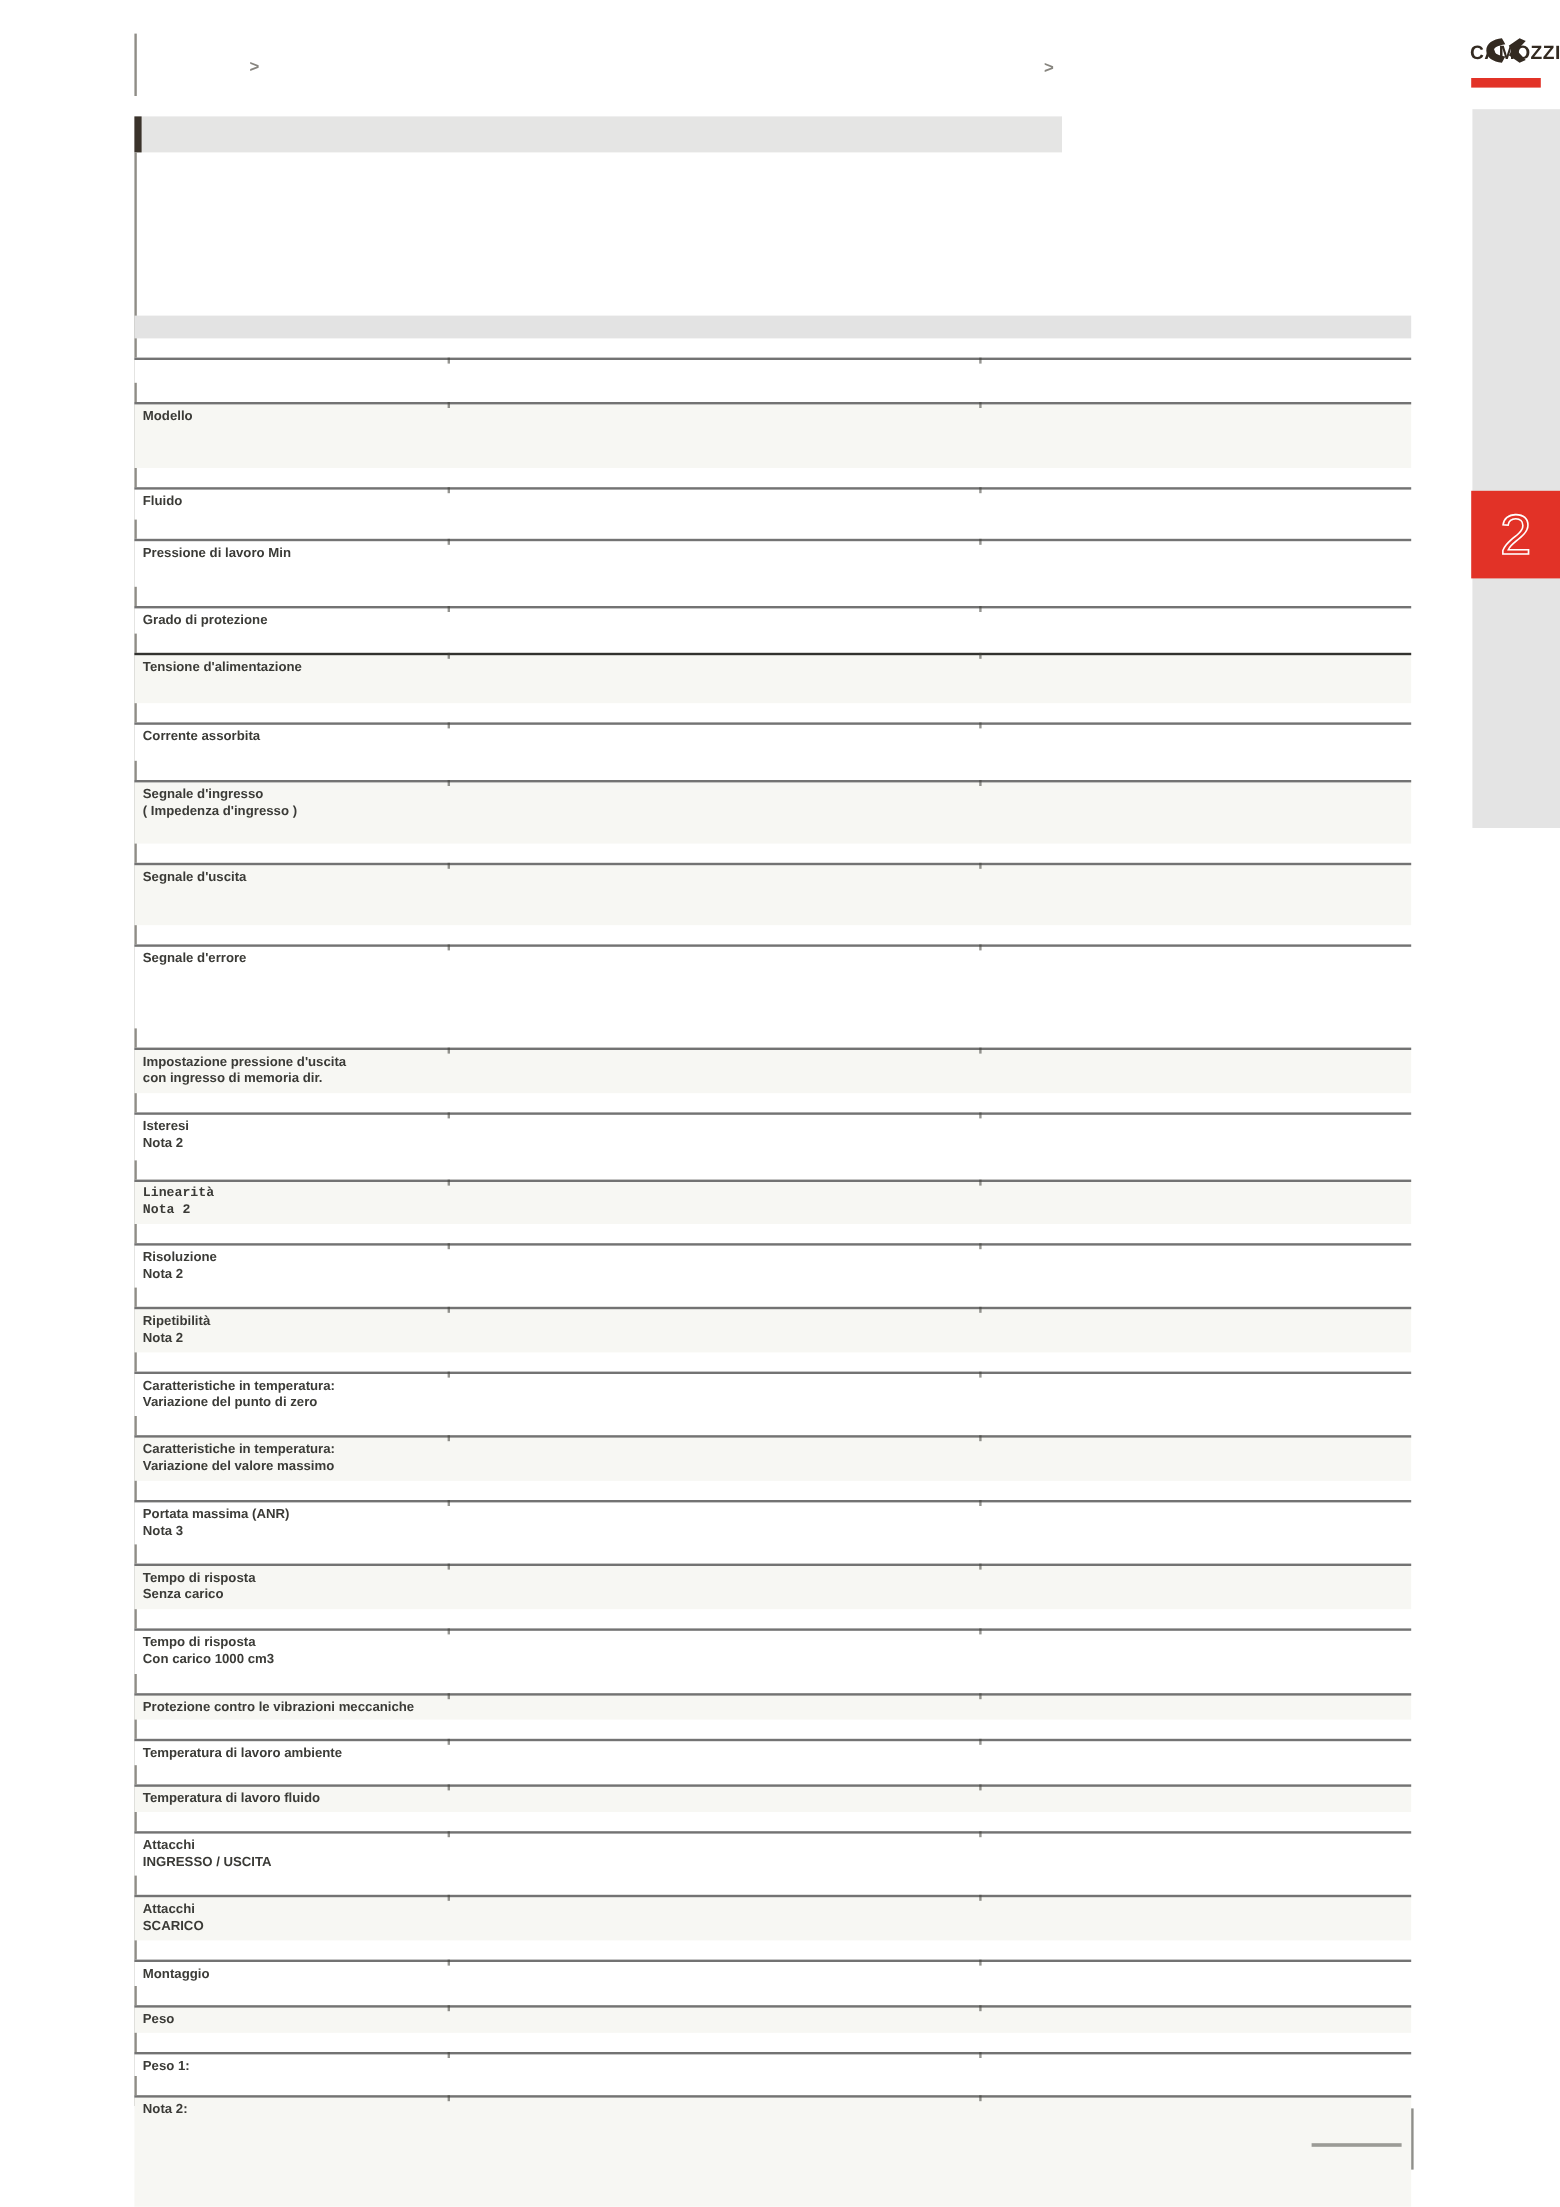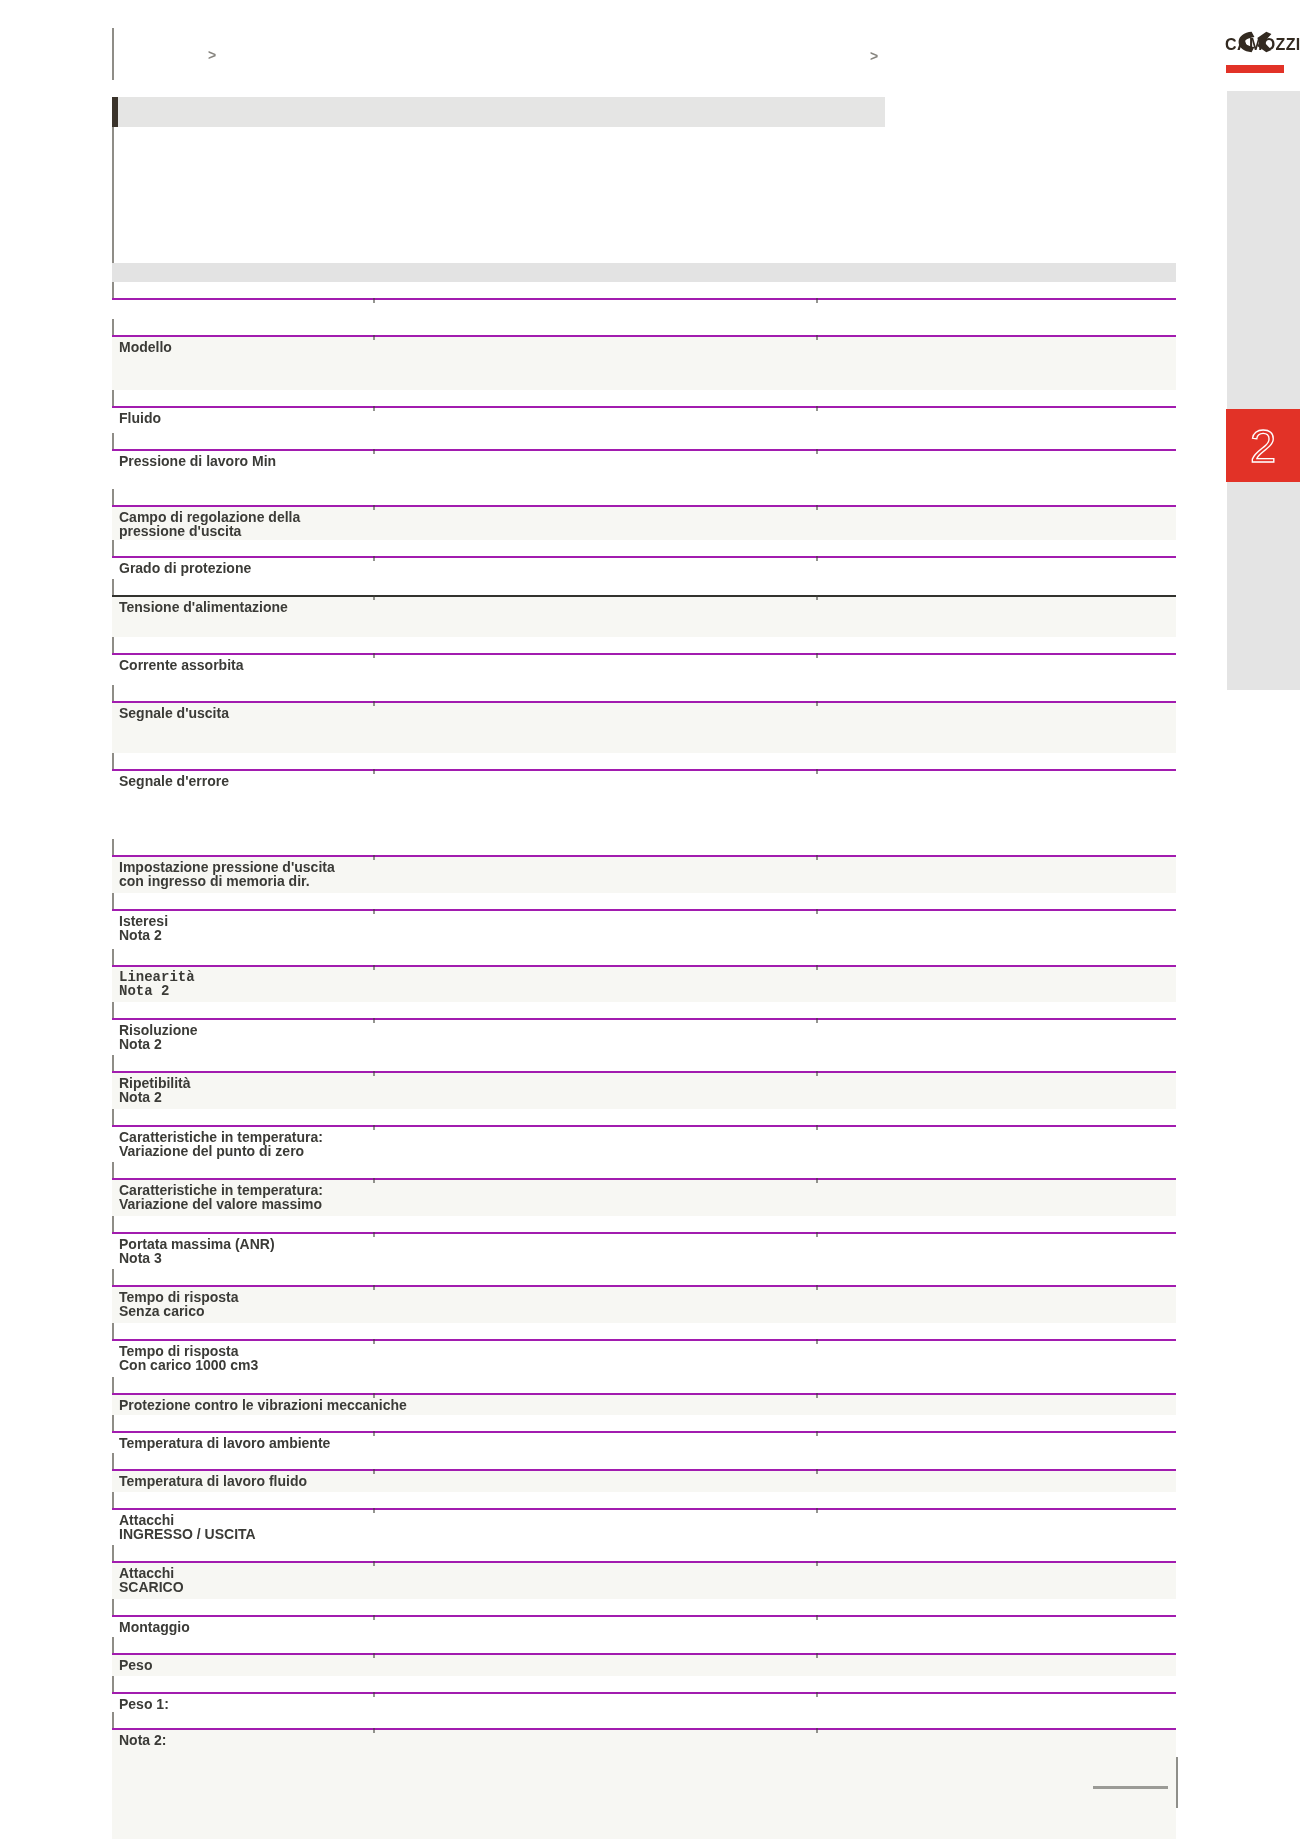--- a/index.html
+++ b/index.html
@@ -34,23 +34,23 @@
   
   .title-bar{left:112px;top:97px;width:773px;height:30px;background:#e5e5e4;}
   .title-tick{left:112px;top:97px;width:6px;height:30px;background:#3a332b;}
 
   
   .frame-left{left:112px;top:127px;width:2px;height:1628px;background:#8f8d87;}
 
   
   .thead-band{left:112px;top:263px;width:1064px;height:19px;background:#e3e3e3;}
   .tbody{left:112px;top:282px;width:1064px;border-bottom:2px solid #2e2e2a;}
-  .row{box-sizing:border-box;position:relative;border-top:2px solid #a21caf;
+  .row{box-sizing:border-box;position:relative;border-top:2px solid #737373;
     padding:3px 8px 0 7px;white-space:pre-line;
-    font-size:14px;font-weight:bold;line-height:14px;color:#3b3b37;margin-top:16px;}
+    font-size:11px;font-weight:bold;line-height:14px;color:#3b3b37;margin-top:16px;}
   .row.light{background:#f7f7f3;}
   .row.white{background:#ffffff;}
   .row.darktop{border-top-color:#32322e;}
   
   .row::before,.row::after{content:"";position:absolute;top:-2px;width:2px;height:5px;
     background:rgba(62,62,55,.55);}
   .row::before{left:261px;}
   .row::after{left:704px;}
 
   
@@ -81,25 +81,25 @@
 <div class="abs title-bar"></div>
 <div class="abs title-tick"></div>
 <div class="abs frame-left"></div>
 
 <div class="abs thead-band"></div>
 <div class="abs tbody" id="tbody">
     <div class="row white" style="height: 21px;"><span></span></div>
     <div class="row light" style="height: 55px;"><span>Modello</span></div>
     <div class="row white" style="height: 27px;"><span>Fluido</span></div>
     <div class="row white" style="height: 40px;"><span>Pressione di lavoro Min</span></div>
-    <div class="row light" style="height: 35px;"><span>Campo di regolazione della
-pressione d'uscita</span></div>
     <div class="row white" style="height: 23px;"><span>Grado di protezione</span></div>
     <div class="row light darktop" style="height: 42px;"><span>Tensione d'alimentazione</span></div>
     <div class="row white" style="height: 32px;"><span>Corrente assorbita</span></div>
+    <div class="row light" style="height: 53px;"><span>Segnale d'ingresso
+( Impedenza d'ingresso )</span></div>
     <div class="row light" style="height: 52px;"><span>Segnale d'uscita</span></div>
     <div class="row white" style="height: 70px;"><span>Segnale d'errore</span></div>
     <div class="row light" style="height: 38px;"><span>Impostazione pressione d'uscita
 con ingresso di memoria dir.</span></div>
     <div class="row white" style="height: 40px;"><span>Isteresi
 Nota 2</span></div>
     <div class="row light" style="height: 37px; font-family: Liberation Mono, monospace;"><span>Linearità
 Nota 2</span></div>
     <div class="row white" style="height: 37px;"><span>Risoluzione
 Nota 2</span></div>

